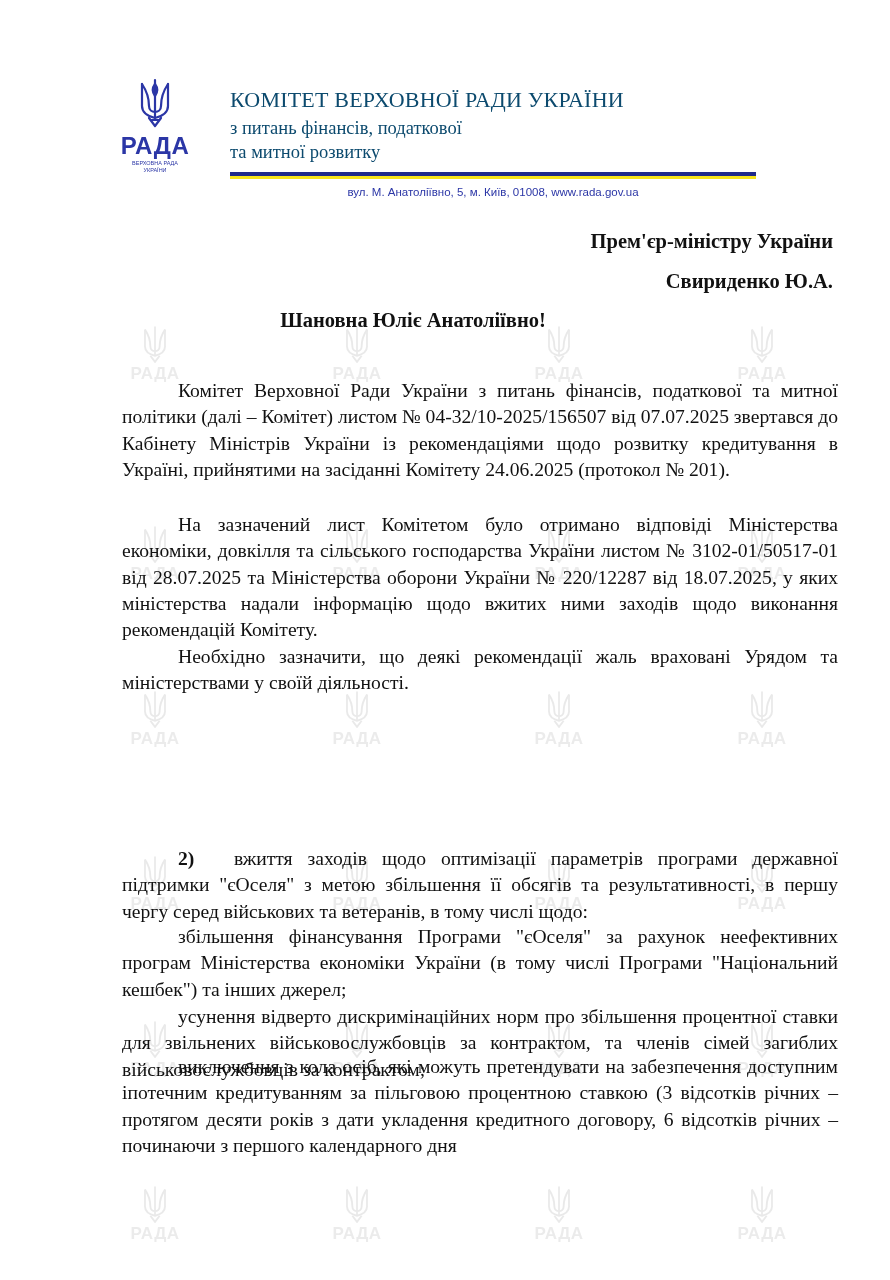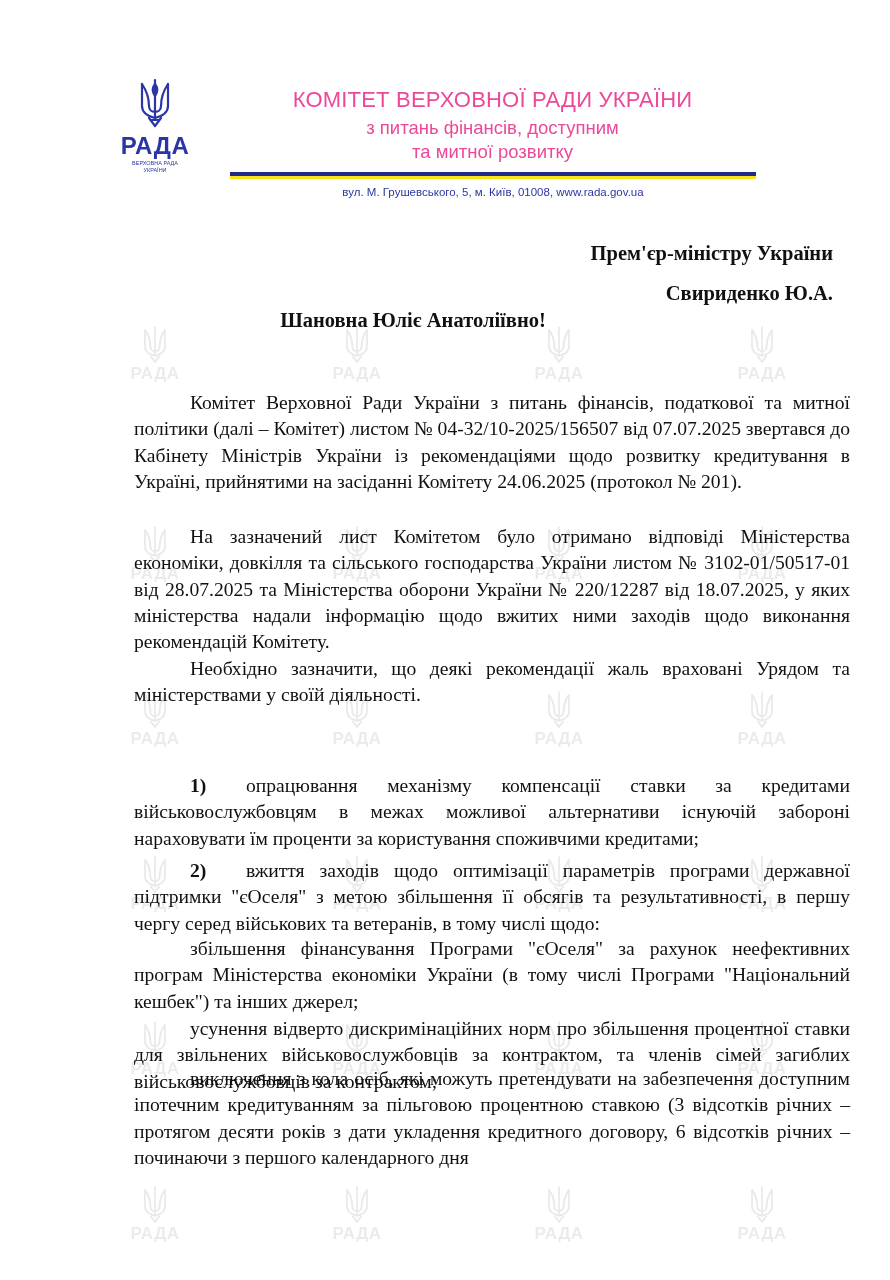--- a/index.html
+++ b/index.html
@@ -11,35 +11,35 @@
   .wm { position: absolute; width: 70px; text-align: center; opacity: 0.10; color: #444; }
   .wm svg { width: 30px; height: 40px; display: block; margin: 0 auto; }
   .wm .wm-text { font-family: "Liberation Sans", sans-serif; font-weight: bold; font-size: 17px; letter-spacing: 0.5px; line-height: 18px; }
 
   
   .logo { position: absolute; left: 118px; top: 78px; width: 74px; text-align: center; color: #2b36a6; }
   .logo svg { width: 36px; height: 52px; display: block; margin: 0 auto; }
   .logo .logo-word { font-family: "Liberation Sans", sans-serif; font-weight: bold; font-size: 24px; line-height: 24px; margin-top: 4px; letter-spacing: 0.5px; }
   .logo .logo-sub { font-family: "Liberation Sans", sans-serif; font-size: 5.5px; line-height: 7px; margin-top: 2px; }
 
-  .committee { position: absolute; left: 230px; top: 84px; width: 525px; text-align: center; color: #ec4899; font-family: Liberation Sans, sans-serif; }
+  .committee { position: absolute; left: 230px; top: 84px; width: 525px; text-align: left; color: #0c4a6e; font-family: Liberation Serif, serif; }
   .committee .t1 { font-size: 22px; line-height: 32px; font-weight: normal; letter-spacing: 0.2px; }
   .committee .t2 { font-size: 18.5px; line-height: 24px; }
 
   .rule { position: absolute; left: 230px; top: 172px; width: 526px; height: 7px; }
   .rule .blue { height: 4px; background: #1f2a8a; }
   .rule .yellow { height: 3px; background: #f7e51a; }
 
   .address { position: absolute; left: 230px; top: 186px; width: 526px; text-align: center; color: #2b36a6; font-family: "Liberation Sans", sans-serif; font-size: 11.5px; }
-  .addressee { position: absolute; right: 57px; font-family: "Liberation Serif", serif; font-weight: bold; font-size: 20.5px; color: #111; text-align: right; margin-top: 12px; }
+  .addressee { position: absolute; right: 57px; font-family: "Liberation Serif", serif; font-weight: bold; font-size: 20.5px; color: #111; text-align: right; }
   .addr1 { top: 230px; }
   .addr2 { top: 270px; text-align: center; }
   .salutation { position: absolute; left: 0; width: 826px; top: 309px; text-align: center; font-family: "Liberation Serif", serif; font-weight: bold; font-size: 20.5px; color: #111; }
 
-  .para { position: absolute; left: 118px; width: 716px; font-family: "Liberation Serif", serif; font-size: 19.6px; line-height: 26.3px; color: #111; text-align: justify; text-indent: 56px; margin: 16px; }
+  .para { position: absolute; left: 118px; width: 716px; font-family: "Liberation Serif", serif; font-size: 19.6px; line-height: 26.3px; color: #111; text-align: justify; text-indent: 56px; margin: 4px; }
   .para .num { font-weight: bold; display: inline-block; width: 56px; text-indent: 0; }
 </style>
 </head>
 <body>
 
 <div class="page">
 
   <div class="wm-layer" id="wm-layer">
       <div class="wm" style="left: 120px; top: 325px;">
         <svg viewBox="0 0 36 52">
@@ -345,38 +345,37 @@
     </svg>
     <div class="logo-word">РАДА</div>
     <div class="logo-sub">
       <div>ВЕРХОВНА РАДА</div>
       <div>УКРАЇНИ</div>
     </div>
   </div>
 
   <div class="committee">
     <div class="t1">КОМІТЕТ ВЕРХОВНОЇ РАДИ УКРАЇНИ</div>
-    <div class="t2">з питань фінансів, доступним</div>
+    <div class="t2">з питань фінансів, податкової</div>
     <div class="t2">та митної розвитку</div>
   </div>
 
   <div class="rule">
     <div class="blue"></div>
     <div class="yellow"></div>
   </div>
 
-  <div class="address">вул. М. Грушевського, 5, м. Київ, 01008,  www.rada.gov.ua</div>
+  <div class="address">вул. М. Анатоліївно, 5, м. Київ, 01008,  www.rada.gov.ua</div>
 
   <div class="addressee addr1">Прем'єр-міністру України</div>
   <div class="addressee addr2">Свириденко Ю.А.</div>
 
   <div class="salutation">Шановна Юліє Анатоліївно!</div>
 
   <p class="para" style="top:374px">Комітет Верховної Ради України з питань фінансів, податкової та митної політики (далі – Комітет) листом № 04-32/10-2025/156507 від 07.07.2025 звертався до Кабінету Міністрів України із рекомендаціями щодо розвитку кредитування в Україні, прийнятими на засіданні Комітету 24.06.2025 (протокол № 201).</p>
   <p class="para" style="top:508px">На зазначений лист Комітетом було отримано відповіді Міністерства економіки, довкілля та сільського господарства України листом № 3102-01/50517-01 від 28.07.2025 та Міністерства оборони України № 220/12287 від 18.07.2025, у яких міністерства надали інформацію щодо вжитих ними заходів щодо виконання рекомендацій Комітету.</p>
   <p class="para" style="top:640px">Необхідно зазначити, що деякі рекомендації жаль враховані Урядом та міністерствами у своїй діяльності.</p>
-  <p class="para" style="top:757px"><span class="num">1)</span><span>опрацювання механізму компенсації ставки за кредитами військовослужбовцям в межах можливої альтернативи існуючій забороні нараховувати їм проценти за користування споживчими кредитами;</span></p>
   <p class="para" style="top:842px"><span class="num">2)</span><span>вжиття заходів щодо оптимізації параметрів програми державної підтримки "єОселя" з метою збільшення її обсягів та результативності, в першу чергу серед військових та ветеранів, в тому числі щодо:</span></p>
   <p class="para" style="top:1000px">усунення відверто дискримінаційних норм про збільшення процентної ставки для звільнених військовослужбовців за контрактом, та членів сімей загиблих військовослужбовців за контрактом;</p>
   <p class="para" style="top:920px">збільшення фінансування Програми "єОселя" за рахунок неефективних програм Міністерства економіки України (в тому числі Програми "Національний кешбек") та інших джерел;</p>
   <p class="para" style="top:1050px">виключення з кола осіб, які можуть претендувати на забезпечення доступним іпотечним кредитуванням за пільговою процентною ставкою (3 відсотків річних – протягом десяти років з дати укладення кредитного договору, 6 відсотків річних – починаючи з першого календарного дня</p>
 
 </div>
 
 </body></html>

